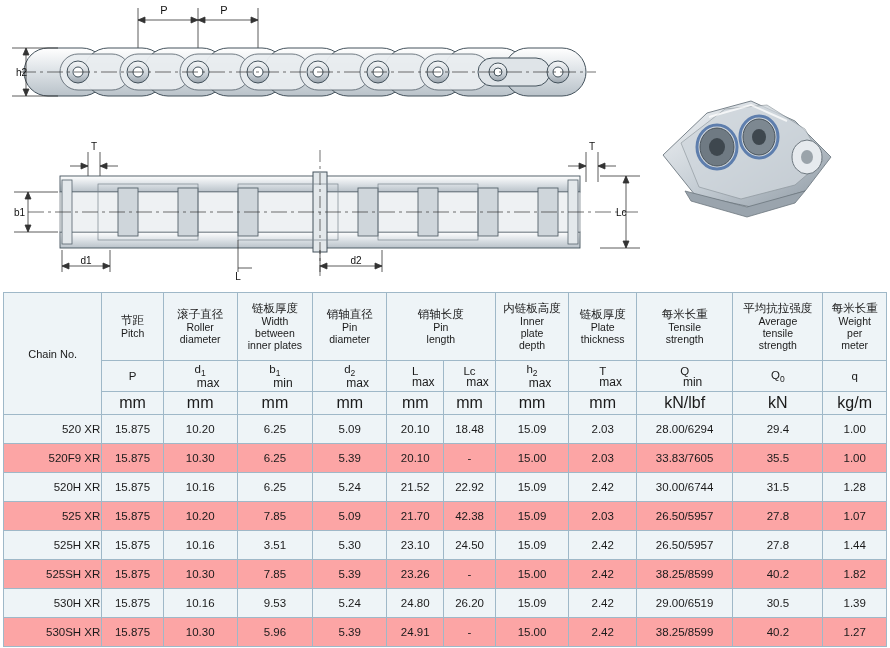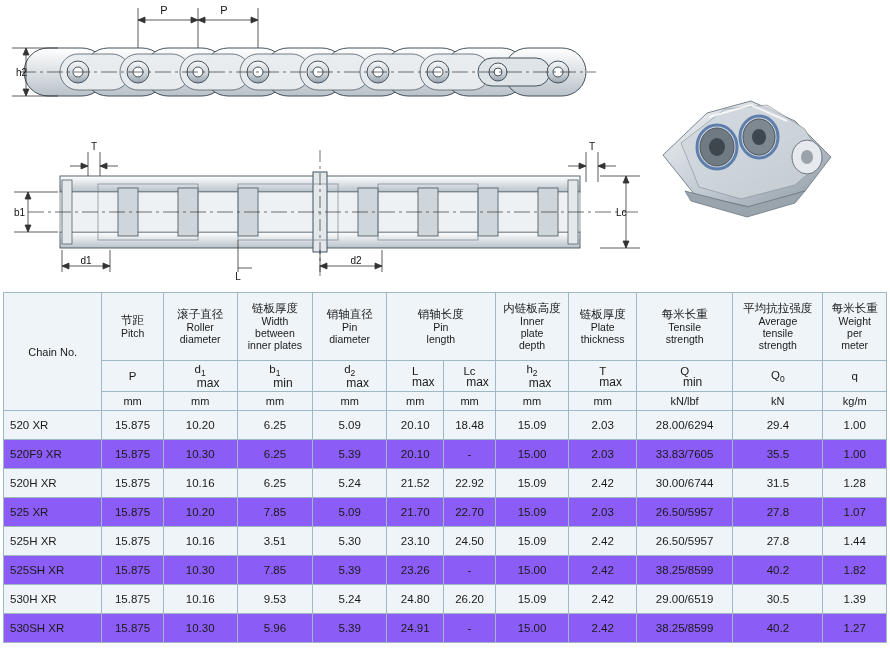--- a/index.html
+++ b/index.html
@@ -34,25 +34,25 @@
     padding:2px 1px;
     font-weight:normal;
     color:#1a1a1a;
   }
   .hdr-cn{font-size:11.5px;line-height:13px;}
   .hdr-en{font-size:10.5px;line-height:12px;}
   .row-head{height:68px;}
   .sym{height:30px;font-size:11.5px;}
   .sym .sub{font-size:8.5px;vertical-align:sub;}
   .sym .small{display:block;font-size:12px;line-height:11px;padding-left:16px;}
-  .unit{height:19px;font-size:11px;}
+  .unit{height:19px;font-size:16px;}
   .data td{height:24px;font-size:11.5px;}
-  .data .chain{padding-left:6px;text-align:left;}
+  .data .chain{padding-left:6px;text-align:right;}
   .shade{background:#eef4f7;}
-  .white{background:#8b5cf6;}
+  .white{background:#fca5a5;}
 </style>
 </head>
 <body>
 
 <div class="drawing">
 <svg width="890" height="290" viewBox="0 0 890 290" xmlns="http://www.w3.org/2000/svg">
   <defs>
     <linearGradient id="metal" x1="0" y1="0" x2="0" y2="1">
       <stop offset="0%" stop-color="#ffffff"></stop>
       <stop offset="45%" stop-color="#dfe4e8"></stop>
@@ -427,21 +427,21 @@
           <td>31.5</td>
           <td>1.28</td>
         </tr>
         <tr class="data white">
           <td class="chain">525 XR</td>
           <td>15.875</td>
           <td>10.20</td>
           <td>7.85</td>
           <td>5.09</td>
           <td>21.70</td>
-          <td>22.70</td>
+          <td>42.38</td>
           <td>15.09</td>
           <td>2.03</td>
           <td>26.50/5957</td>
           <td>27.8</td>
           <td>1.07</td>
         </tr>
         <tr class="data shade">
           <td class="chain">525H XR</td>
           <td>15.875</td>
           <td>10.16</td>

